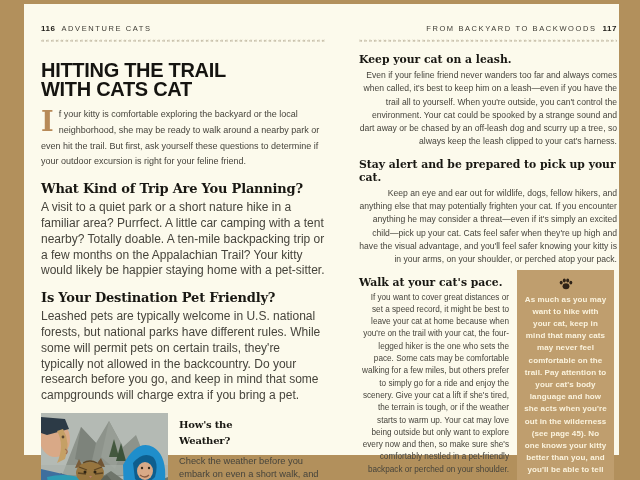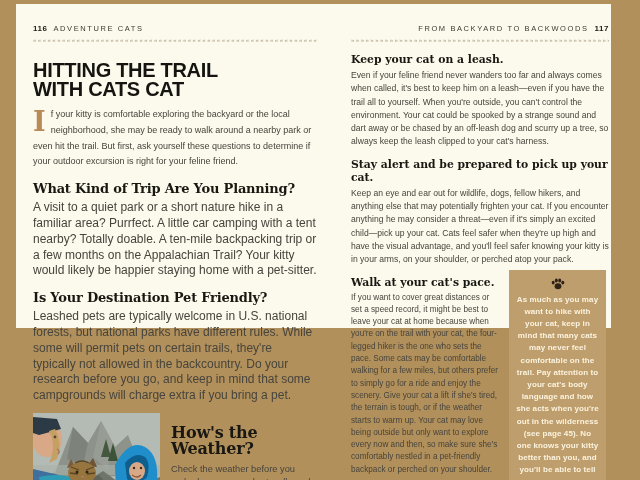--- a/index.html
+++ b/index.html
@@ -4,21 +4,21 @@
 <style>
   * { margin:0; padding:0; box-sizing:border-box; }
   html,body { width:640px; height:480px; }
   body {
     position:relative;
     background:#b2905c;
     font-family:"Liberation Sans", sans-serif;
     overflow:hidden;
   }
   .spread {
-    position:absolute; left:16px; top:4px; width:595px; height:324px;
+    position:absolute; left:24px; top:4px; width:595px; height:451px;
     background:#fcfaec;
     text-decoration:underline;
   }
   .page { position:absolute; top:20px; }
   .page-left  { left:17px;  width:284px; }
   .page-right { left:335px; width:258px; }
 
   
   .running-head {
     display:flex; align-items:baseline; gap:6px;
@@ -48,34 +48,34 @@
     font-family:"DejaVu Serif", serif; font-weight:bold;
     font-size:13px; line-height:15px; color:#181712;
     margin-top:11px; letter-spacing:-0.2px;
   }
   .body-l { margin-top:4px; font-size:12px; line-height:15.8px; color:#46443c; }
 
   .bottom-row { display:flex; margin-top:9px; }
   .figure { width:127px; flex:0 0 127px; }
   .photo { display:block; width:127px; height:112px; }
   .weather-col { margin-left:11px; width:146px; }
-  .weather-col .slab-h2 { margin-top:12px; font-size:16px; line-height:16px; max-width:105px; }
+  .weather-col .slab-h2 { margin-top:4px; font-size:10px; line-height:16px; max-width:105px; }
   .weather-col .body-l { margin-top:6px; font-size:9.3px; line-height:13.3px; }
 
   
   .serif-h1 {
     font-family:"DejaVu Serif", serif; font-weight:bold;
     font-size:14.5px; line-height:16px; color:#14130f;
     margin-top:11px;
   }
   .tip-h3 {
     font-family:"DejaVu Serif", serif; font-weight:bold;
     font-size:10.8px; line-height:13px; color:#181712; margin-top:9px;
   }
-  .body-r { margin-top:3px; font-size:8.6px; line-height:13.3px; color:#46443c; }
+  .body-r { margin-top:3px; font-size:8.6px; line-height:13.3px; color:#46443c;text-align:right; }
 
   .walk-row { display:flex; margin-top:9px; }
   .walk-col { width:150px; flex:0 0 150px; }
   .walk-col .tip-h3 { margin-top:0; }
   .walk-col .body-r { font-size:8.2px; line-height:12.3px; }
   .sidebar-box {
     margin-left:8px; margin-top:-6px; width:97px; min-height:192px;
     background:#bf9e6e; padding:8px 7px 9px 7px; text-align:center;
   }
   .paw { display:block; margin:0 auto 4px auto; }

